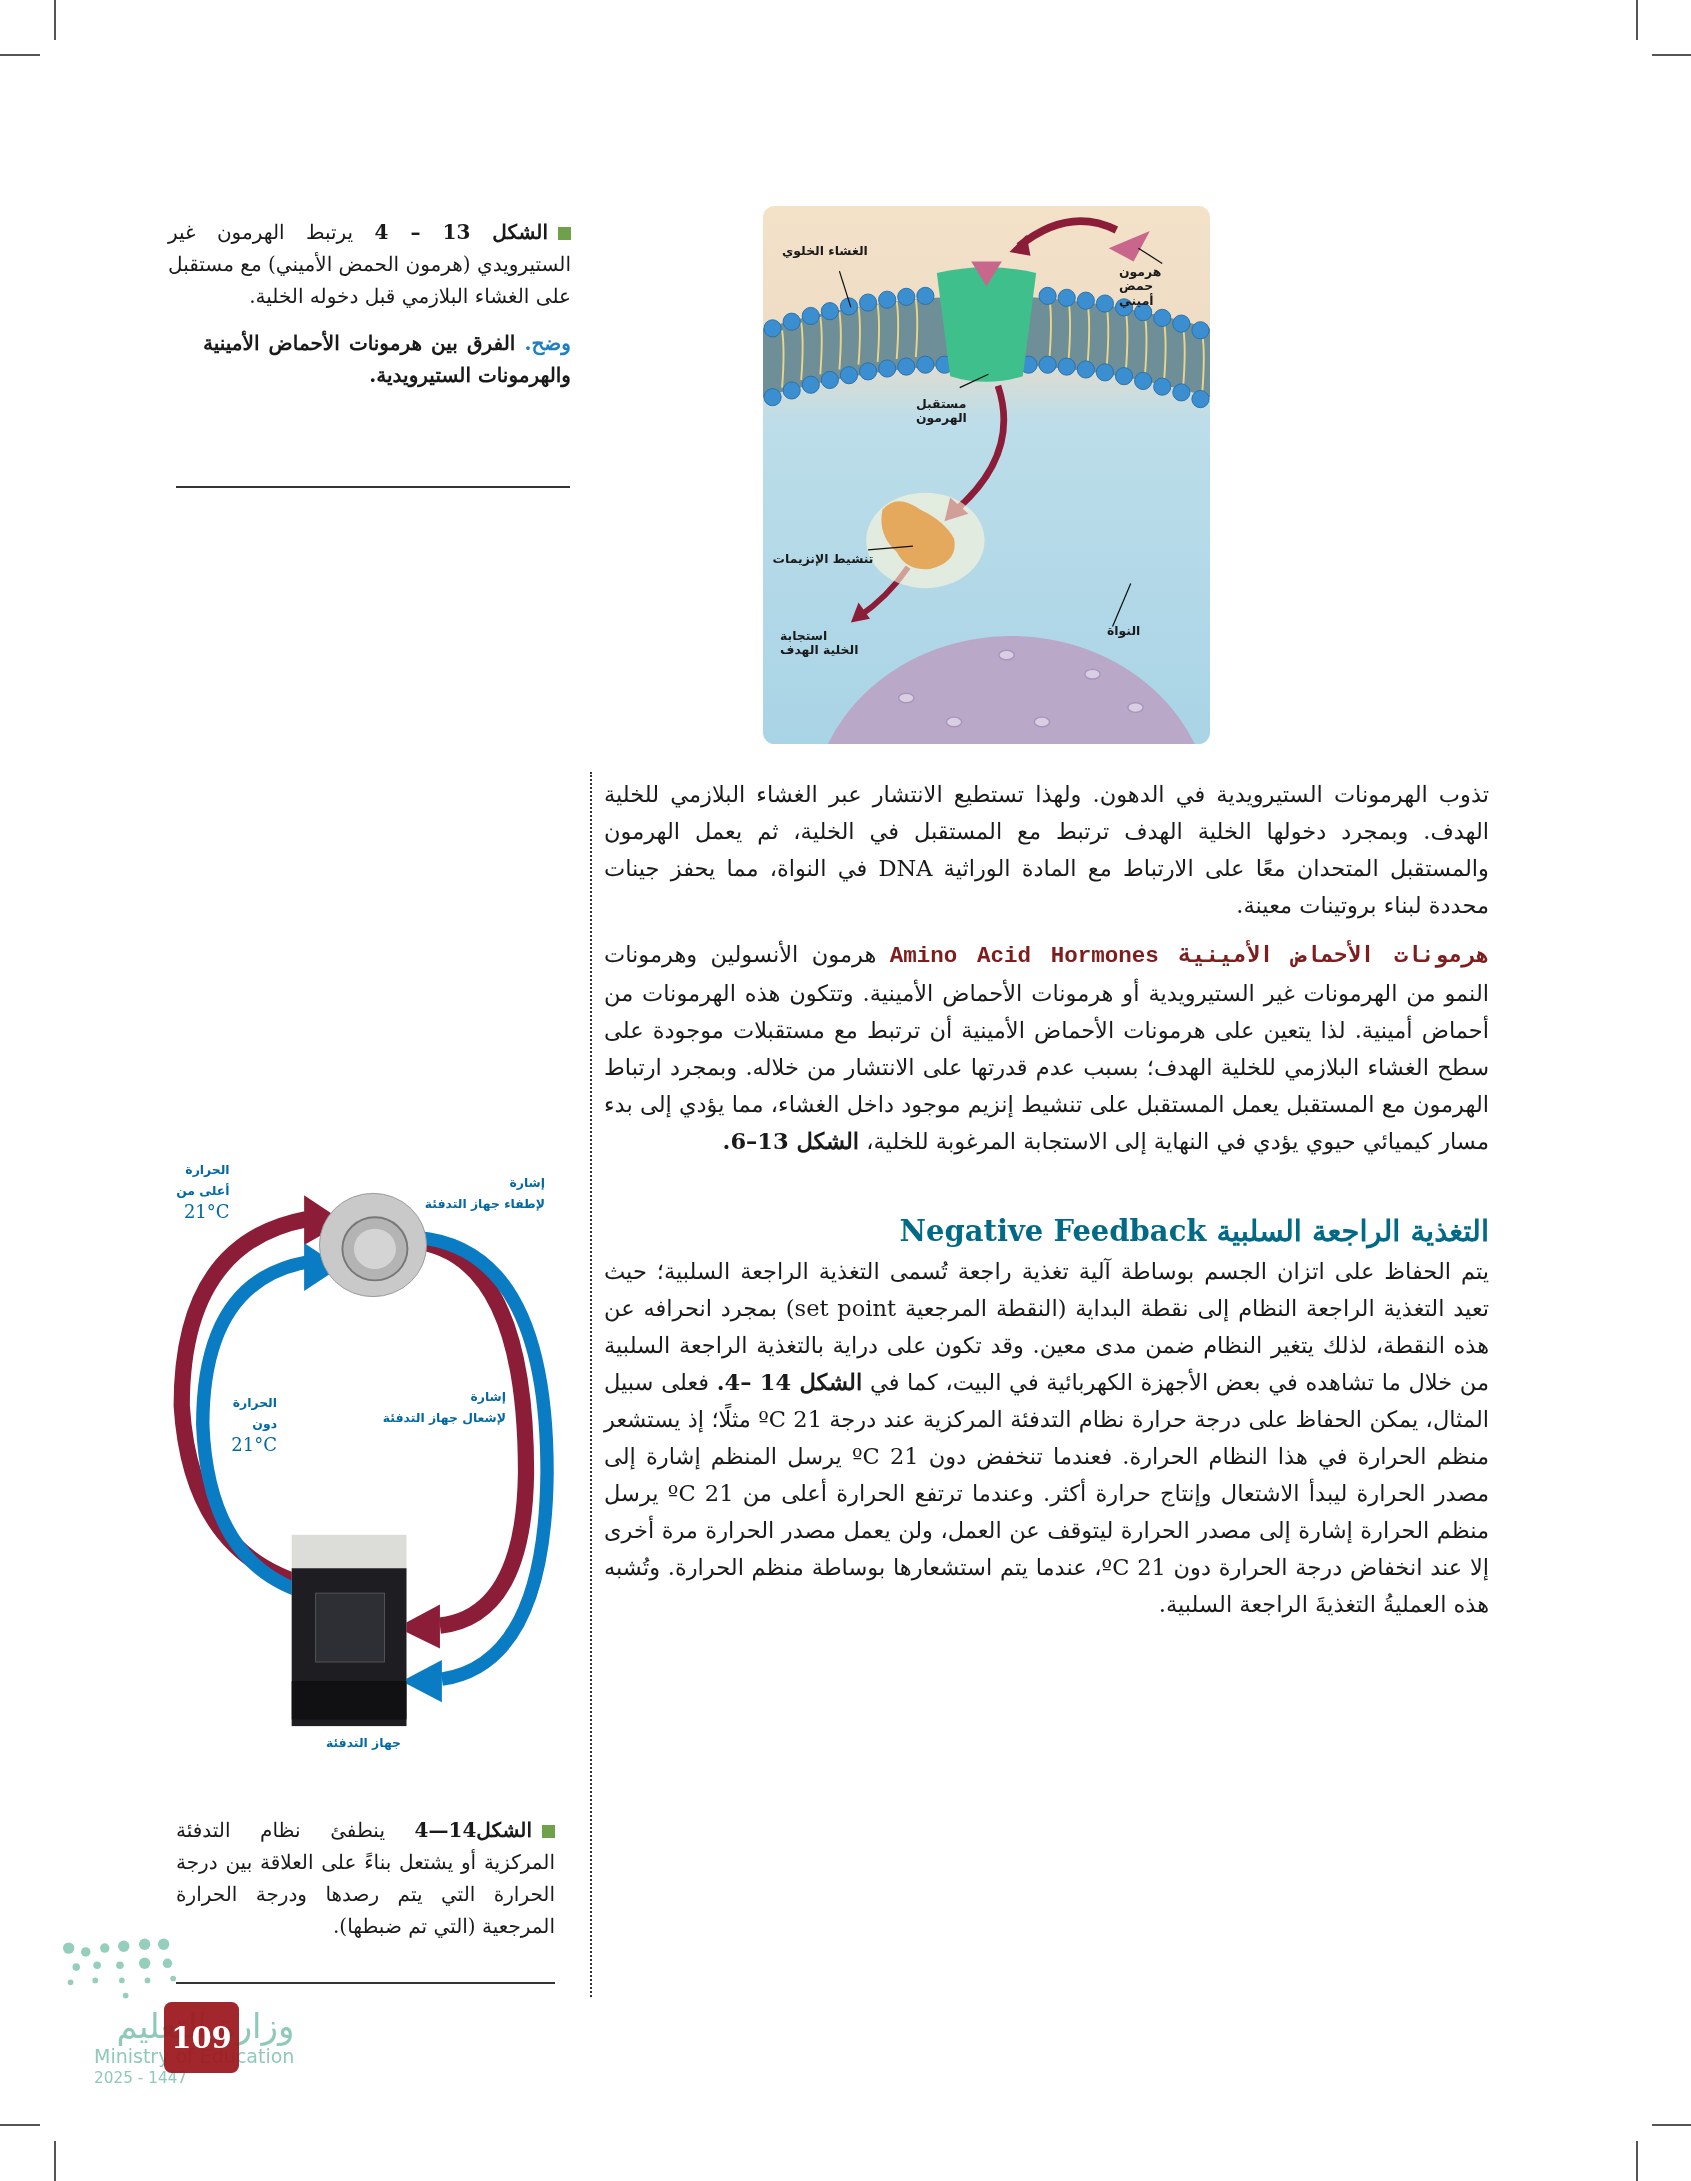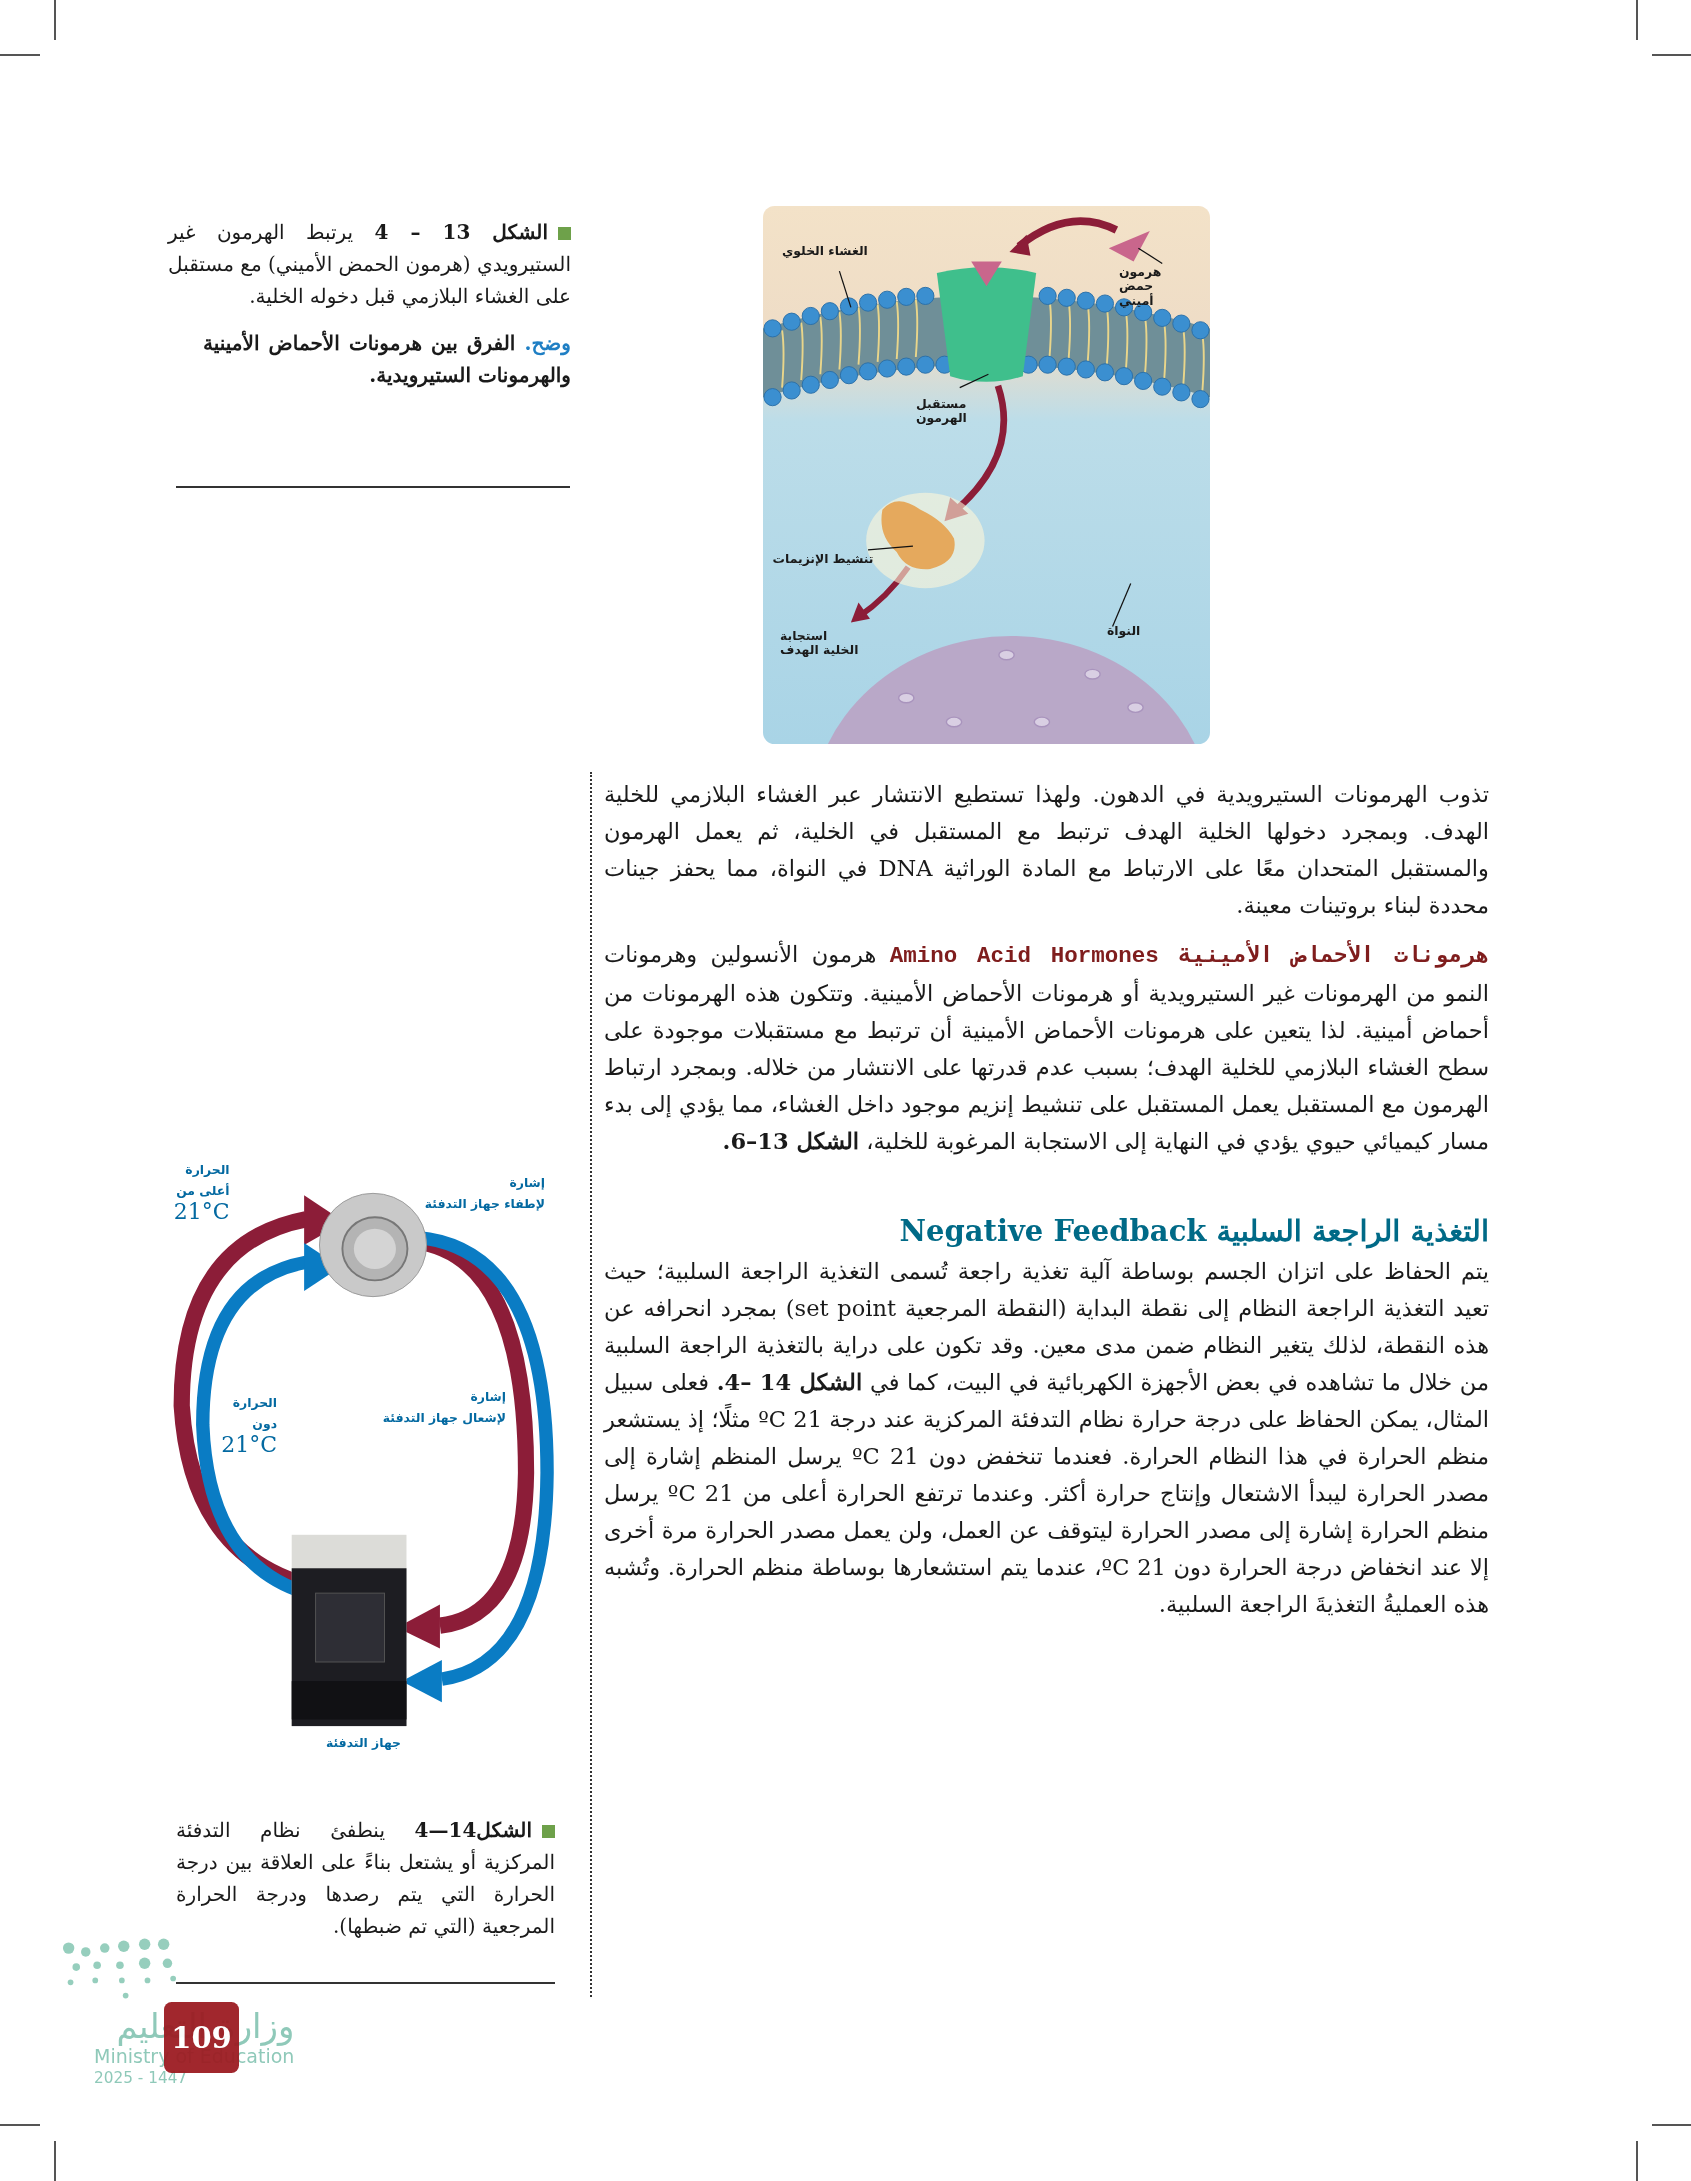--- a/index.html
+++ b/index.html
@@ -36,21 +36,21 @@
   .section-title { margin-top: 50px; margin-bottom: 1px; font-family: "DejaVu Serif", serif;
                    font-weight: bold; color: #006a87; font-size: 29px; line-height: 42px; }
   .sep { position: absolute; left: 590px; top: 772px; width: 0; height: 1225px;
          border-left: 2.9px dotted #333; }
 
   
   .fig14 { position: absolute; left: 153px; top: 1157px; width: 440px; height: 593px; }
   .fig14 svg { position: absolute; left: 0; top: 0; }
   .fig14 .lbl { position: absolute; direction: rtl; text-align: right; font-weight: bold;
                 font-family: "DejaVu Sans", sans-serif; font-size: 12.4px; line-height: 21px; color: #0369a1; }
-  .fig14 .temp { font-family: "DejaVu Serif", serif; font-weight: normal; font-size: 22px; line-height: 21px; }
+  .fig14 .temp { font-family: "DejaVu Serif", serif; font-weight: normal; font-size: 18px; line-height: 21px; }
 
   
   .dots { position: absolute; left: 57px; top: 1931px; width: 143px; height: 76px; }
   .ministry { position: absolute; left: 94px; top: 2007px; color: #8fc9b9; }
   .ministry .ar { font-family: "DejaVu Sans", sans-serif; font-size: 34px; line-height: 38px; letter-spacing: 1.9px; direction: rtl; }
   .ministry .en { font-family: "DejaVu Sans", sans-serif; font-size: 19px; line-height: 23px; }
   .ministry .yr { font-family: "DejaVu Sans", sans-serif; font-size: 15.3px; line-height: 21px; }
   .page-num { position: absolute; left: 164px; top: 2002px; width: 75px; height: 71px;
               background: #9c1c22; border-radius: 7.6px; color: #fff; opacity: 0.95;
               font-family: "DejaVu Serif", serif; font-weight: bold; font-size: 29px;

